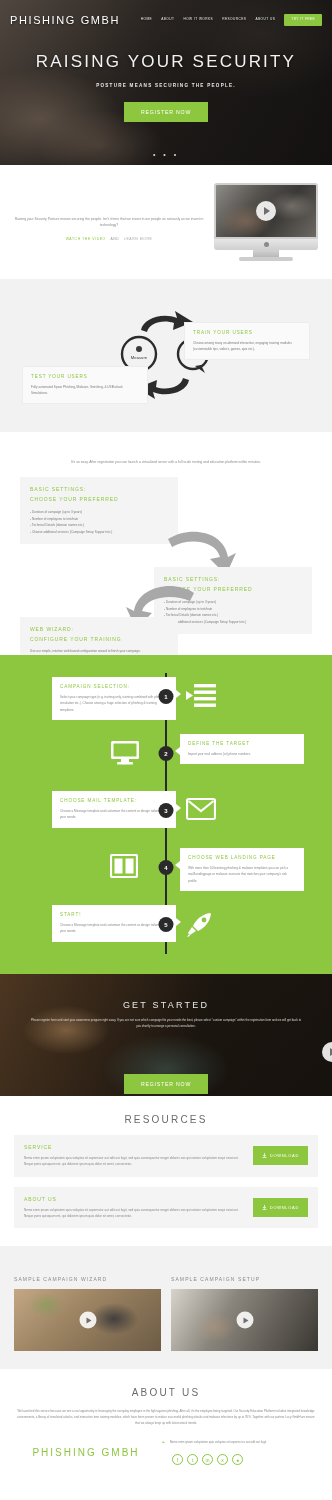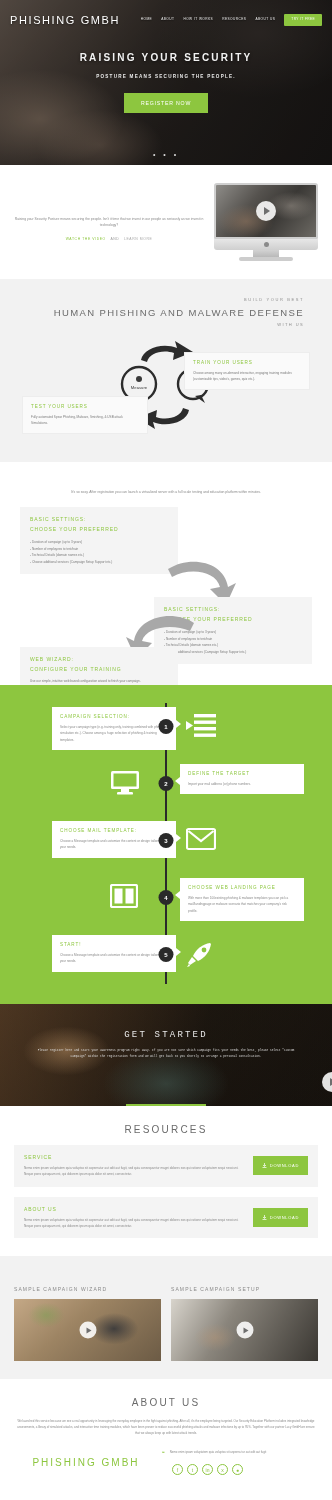--- a/index.html
+++ b/index.html
@@ -67,22 +67,22 @@
     line-height: 1;
   }
 
   .hero-body {
     position: relative; z-index: 5;
     text-align: center;
     padding-top: 26px;
   }
   .hero-title {
     color: #f2f2f2;
-    font-size: 10px;
-    font-weight: 700;
+    font-size: 17px;
+    font-weight: 400;
     letter-spacing: 2.2px;
     text-shadow: 0 1px 3px rgba(0,0,0,.55);
   }
   .hero-sub {
     margin-top: 11px;
     color: #eaeaea;
     font-size: 4.6px;
     letter-spacing: 1.25px;
     font-weight: 700;
     text-transform: uppercase;
@@ -258,27 +258,26 @@
     display: flex; align-items: center; justify-content: center;
     z-index: 3;
   }
   .g-icon { position: absolute; top: 12px; color: #fff; }
   .gi-right { left: 186px; }
   .gi-left  { left: 110px; }
 
   
   .getstarted {
     position: relative;
-    height: 102px;
+    height: 122px;
     background:
       linear-gradient(rgba(20,16,12,.62), rgba(20,16,12,.72)),
       linear-gradient(120deg, #6b4a2e 0%, #4a3420 30%, #2e2418 55%, #1d1812 100%);
     overflow: hidden;
     text-align: center;
-    font-family: Liberation Mono, monospace;
   }
   .gs-photo {
     position: absolute; inset: 0;
     background:
       radial-gradient(ellipse 60px 34px at 20% 46%, rgba(205,160,110,.45), transparent 72%),
       radial-gradient(ellipse 90px 50px at 50% 78%, rgba(70,95,88,.55), transparent 70%),
       linear-gradient(100deg, rgba(120,84,50,.35), rgba(20,16,12,.2) 60%);
   }
   .gs-inner { position: relative; z-index: 3; padding-top: 26px; }
   .gs-title { color: #e9e9e9; font-size: 9px; font-weight: 300; letter-spacing: 2.2px; }
@@ -402,25 +401,20 @@
         <div class="imac-chin">
           <div class="imac-apple"></div>
         </div>
         <div class="imac-neck"></div>
         <div class="imac-base"></div>
       </div>
     </div>
   </div>
 
   <div class="section sec-gray">
-    <div class="build-head">
-      <div class="build-kicker">BUILD YOUR BEST</div>
-      <div class="build-title">HUMAN PHISHING AND MALWARE DEFENSE</div>
-      <div class="build-withus">WITH US</div>
-    </div>
 
     <div class="cycle-wrap">
       <svg class="cycle-svg" width="110" height="104" viewBox="0 0 110 104">
         <g fill="#2c2c2c">
           <path d="M30 26 C32 14, 52 8, 66 14 L64 7 L82 18 L62 26 L63 19 C52 15, 38 19, 36 28 Z"></path>
           <path d="M78 76 C76 88, 56 94, 42 88 L44 95 L26 84 L46 76 L45 83 C56 87, 70 83, 72 74 Z"></path>
         </g>
         <circle cx="28" cy="50" r="17" fill="none" stroke="#2c2c2c" stroke-width="2.4"></circle>
         <path d="M20 62 L16 70 L26 63 Z" fill="#2c2c2c"></path>
         <circle cx="82" cy="50" r="15" fill="none" stroke="#2c2c2c" stroke-width="2.4"></circle>

